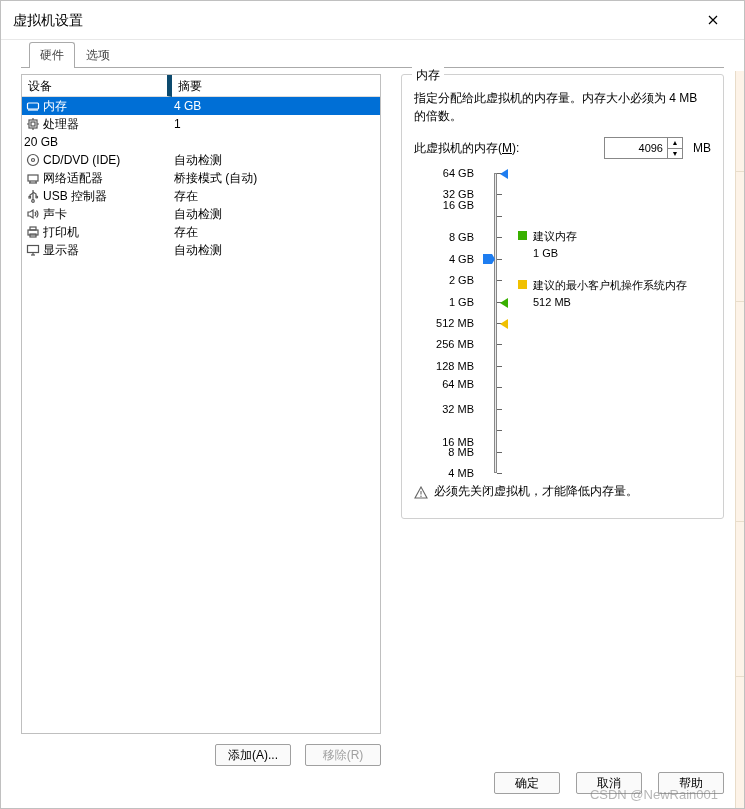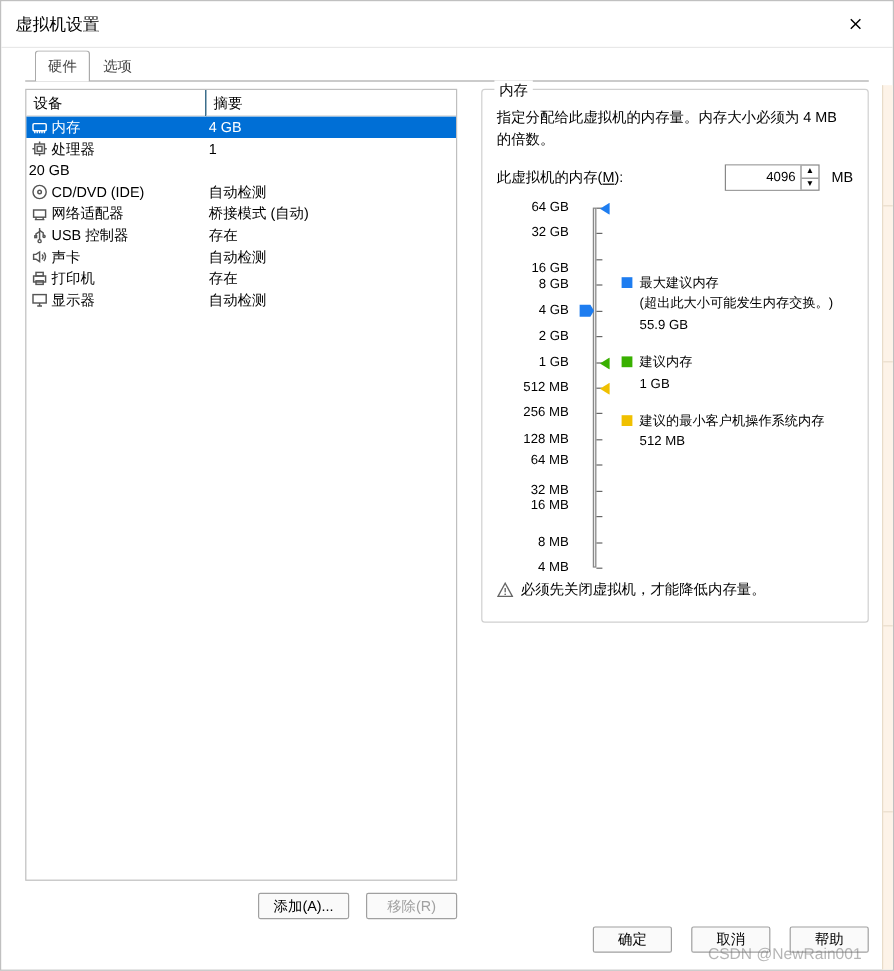--- a/index.html
+++ b/index.html
@@ -10,21 +10,21 @@
   .tabs{display:flex;align-items:flex-end;padding:0 28px;height:28px;}
   .tab{padding:4px 10px;border:1px solid transparent;border-bottom:none;color:#444;font-size:12px;}
   .tab.active{border-color:#aaa;border-top-left-radius:3px;border-top-right-radius:3px;background:#fff;position:relative;z-index:2;}
   .tabline{height:1px;background:#aaa;margin:-1px 20px 0 20px;}
   .body{display:flex;padding:6px 20px 0 20px;gap:20px;}
   .colL{width:360px;}
   .colR{flex:1;}
   
   .hwtable{border:1px solid #bfbfbf;height:660px;box-sizing:border-box;position:relative;}
   .hwhead{display:flex;height:22px;}
-  .hwhead .th{flex-shrink:0;border-right:1px solid #0c4a6e;border-bottom:1px solid #dcdcdc;padding:3px 6px 0 6px;box-sizing:border-box;color:#000;}
+  .hwhead .th{flex-shrink:0;border-right:5px solid #0c4a6e;border-bottom:1px solid #dcdcdc;padding:3px 6px 0 6px;box-sizing:border-box;color:#000;}
   .hwhead .th1{width:150px;}
   .hwhead .th2{flex:1;border-right:none;}
   .hwrows{}
   .hwrow{display:flex;height:18px;align-items:center;}
   .hwrow.sel{background:#006fd6;color:#fff;}
   .hwrow .c1{width:150px;display:flex;align-items:center;padding-left:3px;box-sizing:border-box;}
   .hwrow .c2{flex:1;padding-left:2px;}
   .ico{width:15px;height:15px;margin-right:3px;display:inline-flex;align-items:center;justify-content:center;color:#555;}
   .hwrow.sel .ico{color:#fff;}
   .ico svg{width:14px;height:14px;stroke:currentColor;fill:none;stroke-width:1.2;}
@@ -48,21 +48,21 @@
   .sliderwrap{width:24px;position:relative;height:300px;}
   .track{position:absolute;left:10px;top:0;width:3px;height:300px;border:1px solid #888;background:#eaeaea;box-sizing:border-box;}
   .tick{position:absolute;left:13px;width:5px;height:1px;background:#666;}
   .thumb-ptr{position:absolute;left:-2px;width:14px;height:14px;transform:translateY(-50%);}
   .marker-ptr{position:absolute;left:16px;width:10px;height:10px;transform:translateY(-50%);}
   .legendcol{flex:1;font-size:11px;}
   .legitem{display:flex;align-items:flex-start;margin-bottom:16px;}
   .legsw{width:9px;height:9px;margin-right:6px;margin-top:2px;flex-shrink:0;}
   .legtxt{line-height:1.4;}
   .legtxt .sub{margin-top:2px;}
-  .warn{margin-top:10px;display:flex;align-items:center;gap:6px;font-size:12px;}
+  .warn{margin-top:10px;display:flex;align-items:flex-end;gap:6px;font-size:12px;}
   .warn .wic{width:14px;height:14px;display:inline-flex;align-items:center;justify-content:center;}
   .dlgbtns{position:absolute;right:20px;bottom:14px;display:flex;gap:16px;}
   .dlgbtns .sbtn{min-width:66px;}
   .watermark{position:absolute;right:26px;bottom:6px;color:rgba(120,120,120,.55);font-size:13px;pointer-events:none;font-family:sans-serif;}
   .bgstrip{position:absolute;right:0;top:70px;bottom:0;width:8px;background:#fdf3e8;border-left:1px solid #e8dcc9;}
   .bgstrip i{position:absolute;left:0;right:0;border-top:1px solid #e9ddcb;}
   u.mn{text-decoration:underline;}
 </style>
 </head>
 <body>
@@ -236,31 +236,31 @@
                 <div>▼</div>
               </span>
           </span>
           <span>MB</span>
         </div>
 
         <div class="memarea">
           <div class="scalecol" id="scalecol">
               <span style="top: 0px;">64 GB</span>
               <span style="top: 21.42px;">32 GB</span>
-              <span style="top: 51px;">16 GB</span>
+              <span style="top: 32px;">16 GB</span>
               <span style="top: 64.29px;">8 GB</span>
               <span style="top: 85.71px;">4 GB</span>
               <span style="top: 107.13px;">2 GB</span>
               <span style="top: 128.58px;">1 GB</span>
               <span style="top: 150px;">512 MB</span>
               <span style="top: 171.42px;">256 MB</span>
               <span style="top: 192.87px;">128 MB</span>
               <span style="top: 211px;">64 MB</span>
               <span style="top: 235.71px;">32 MB</span>
-              <span style="top: 248px;">16 MB</span>
+              <span style="top: 269px;">16 MB</span>
               <span style="top: 278.58px;">8 MB</span>
               <span style="top: 300px;">4 MB</span>
             </div>
           <div class="sliderwrap">
             <div class="track"></div>
             <div id="ticks">
                 <div class="tick" style="top: 0px;"></div>
                 <div class="tick" style="top: 21.42px;"></div>
                 <div class="tick" style="top: 42.87px;"></div>
                 <div class="tick" style="top: 64.29px;"></div>
@@ -289,28 +289,20 @@
               </div>
             <div class="thumb-ptr" id="thumb" style="top: 85.71px;">
               <svg viewBox="0 0 14 14">
                   <path d="M1 2 L10 2 L13 7 L10 12 L1 12 Z" fill="#1e7df0"></path>
                 </svg>
             </div>
           </div>
           <div class="legendcol">
             <div style="height:56px"></div>
             <div class="legitem">
-              <div class="legsw" id="sw-max" style="background: rgb(30, 125, 240);"></div>
-              <div class="legtxt">
-                <div>最大建议内存</div>
-                <div class="sub">(超出此大小可能发生内存交换。)</div>
-                <div class="sub">55.9 GB</div>
-              </div>
-            </div>
-            <div class="legitem">
               <div class="legsw" id="sw-rec" style="background: rgb(57, 176, 0);"></div>
               <div class="legtxt">
                 <div>建议内存</div>
                 <div class="sub">1 GB</div>
               </div>
             </div>
             <div class="legitem">
               <div class="legsw" id="sw-min" style="background: rgb(240, 192, 0);"></div>
               <div class="legtxt">
                 <div>建议的最小客户机操作系统内存</div>

